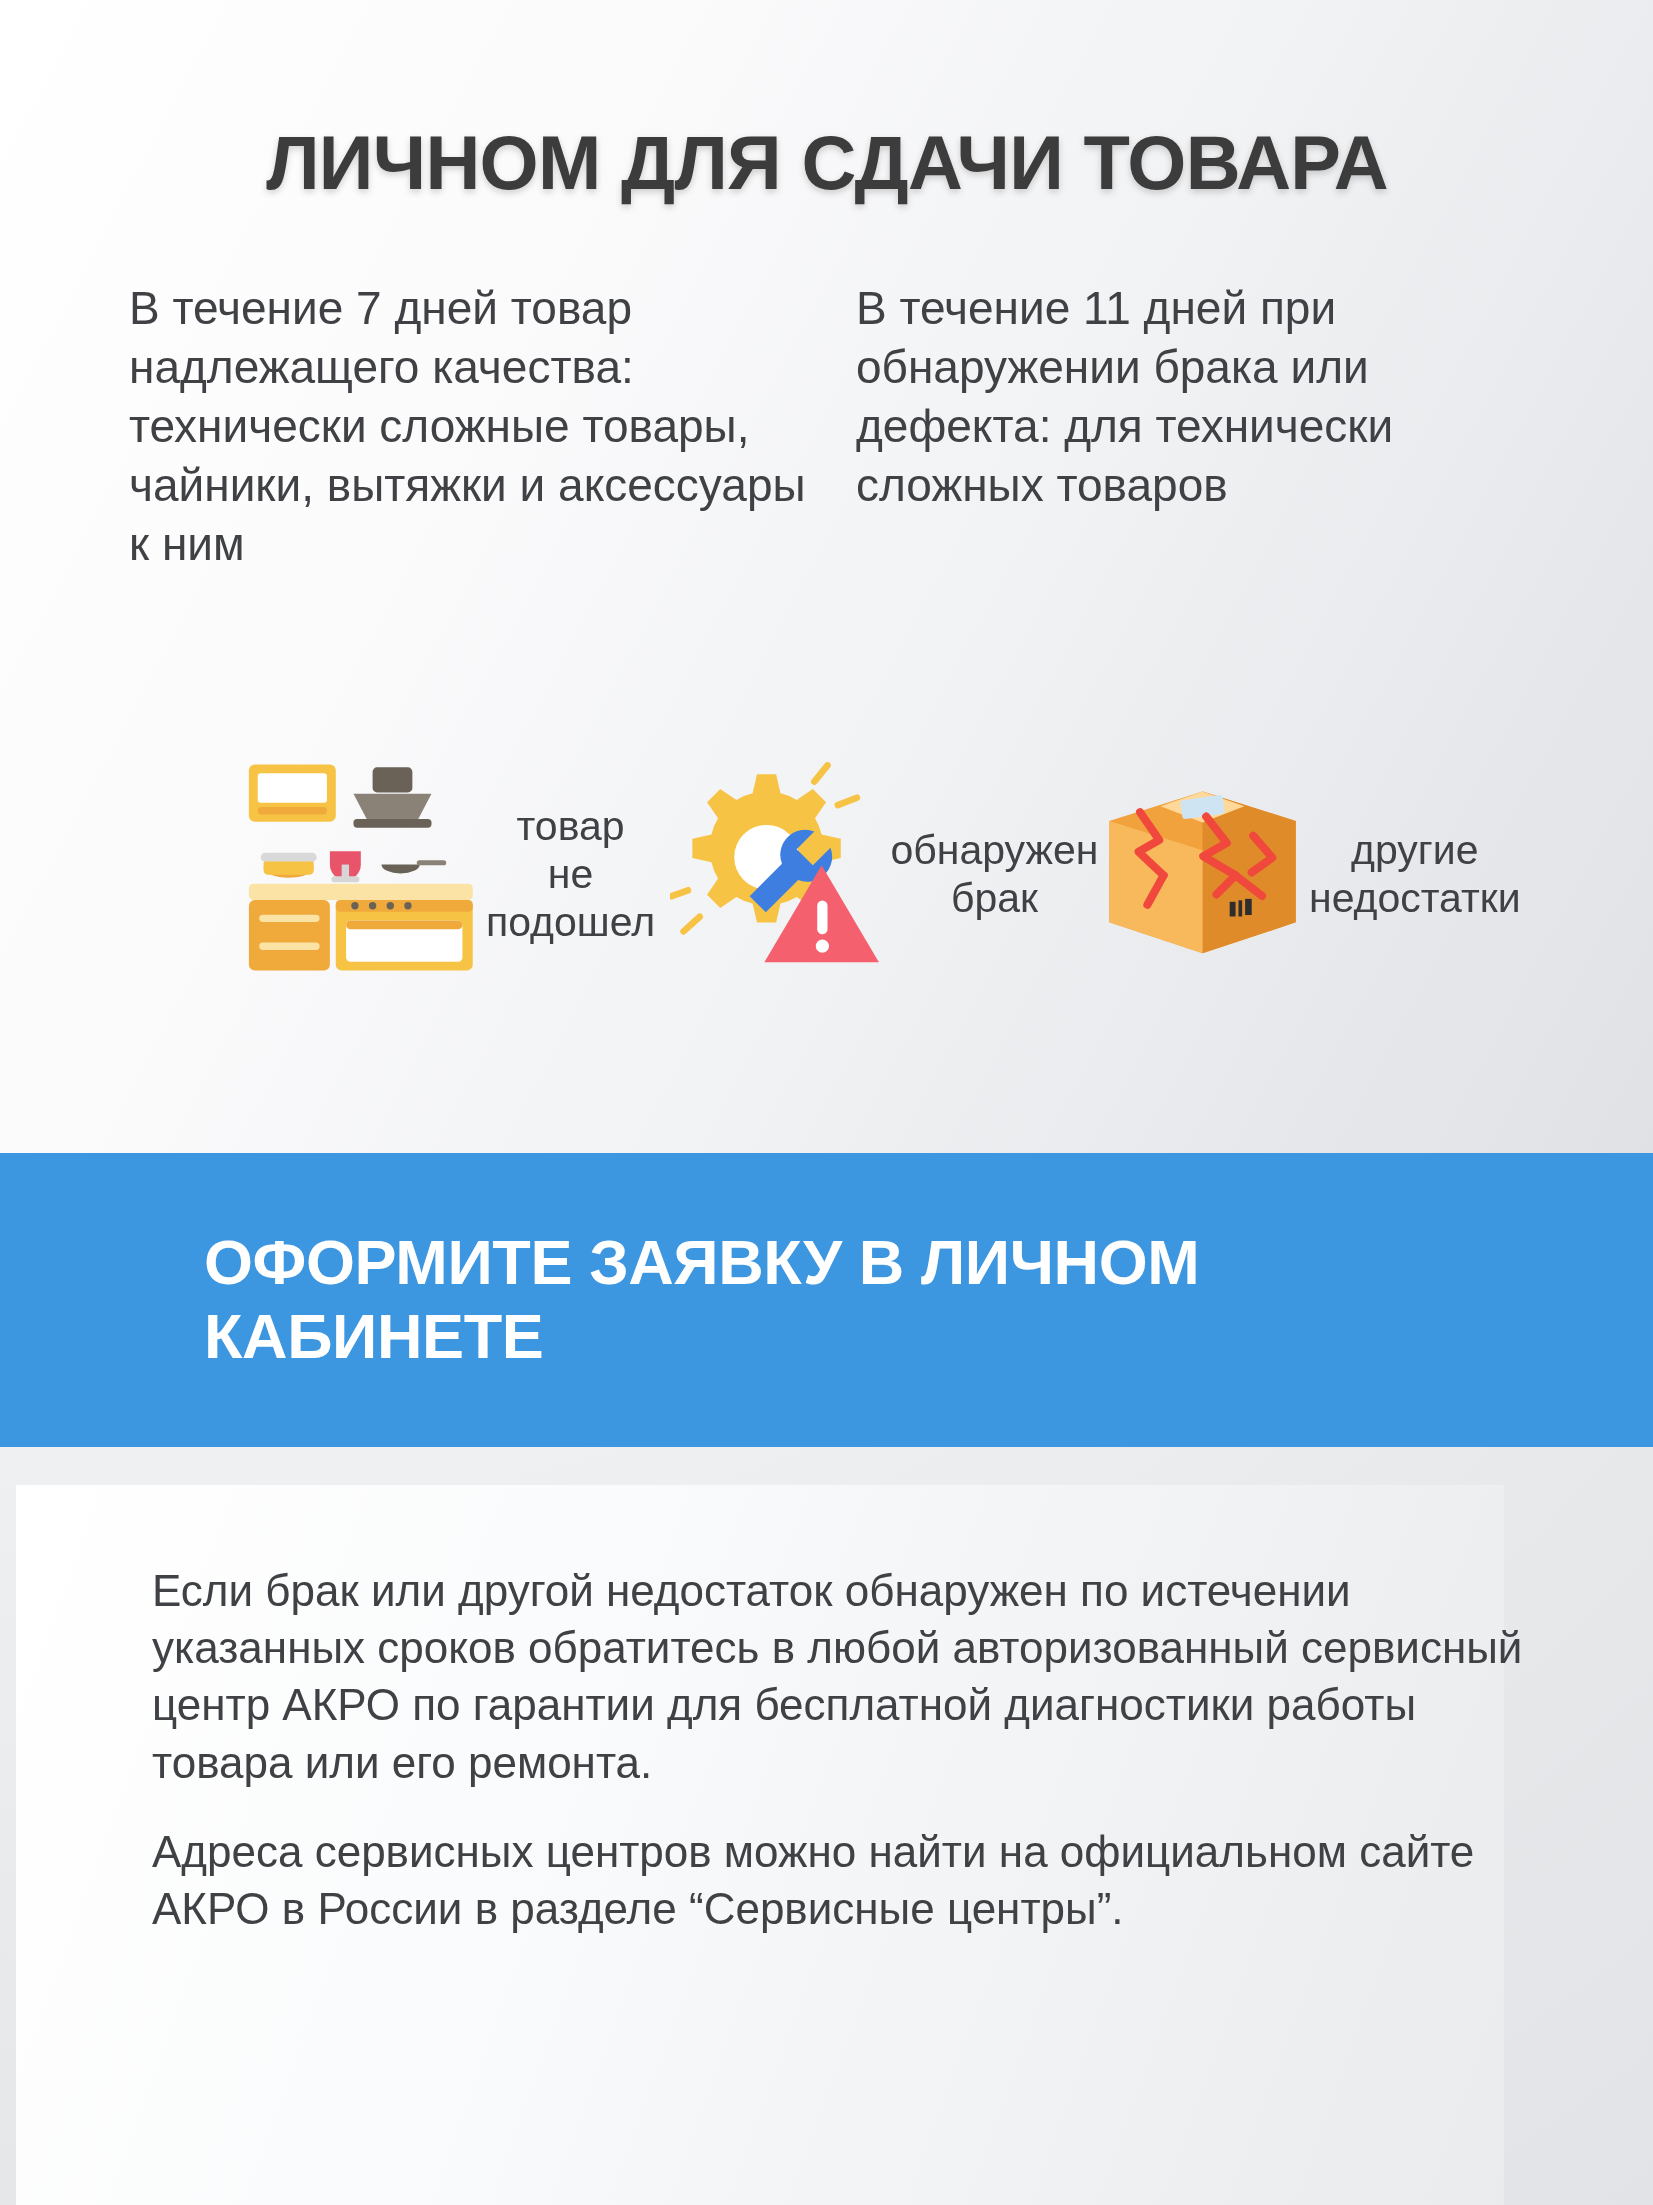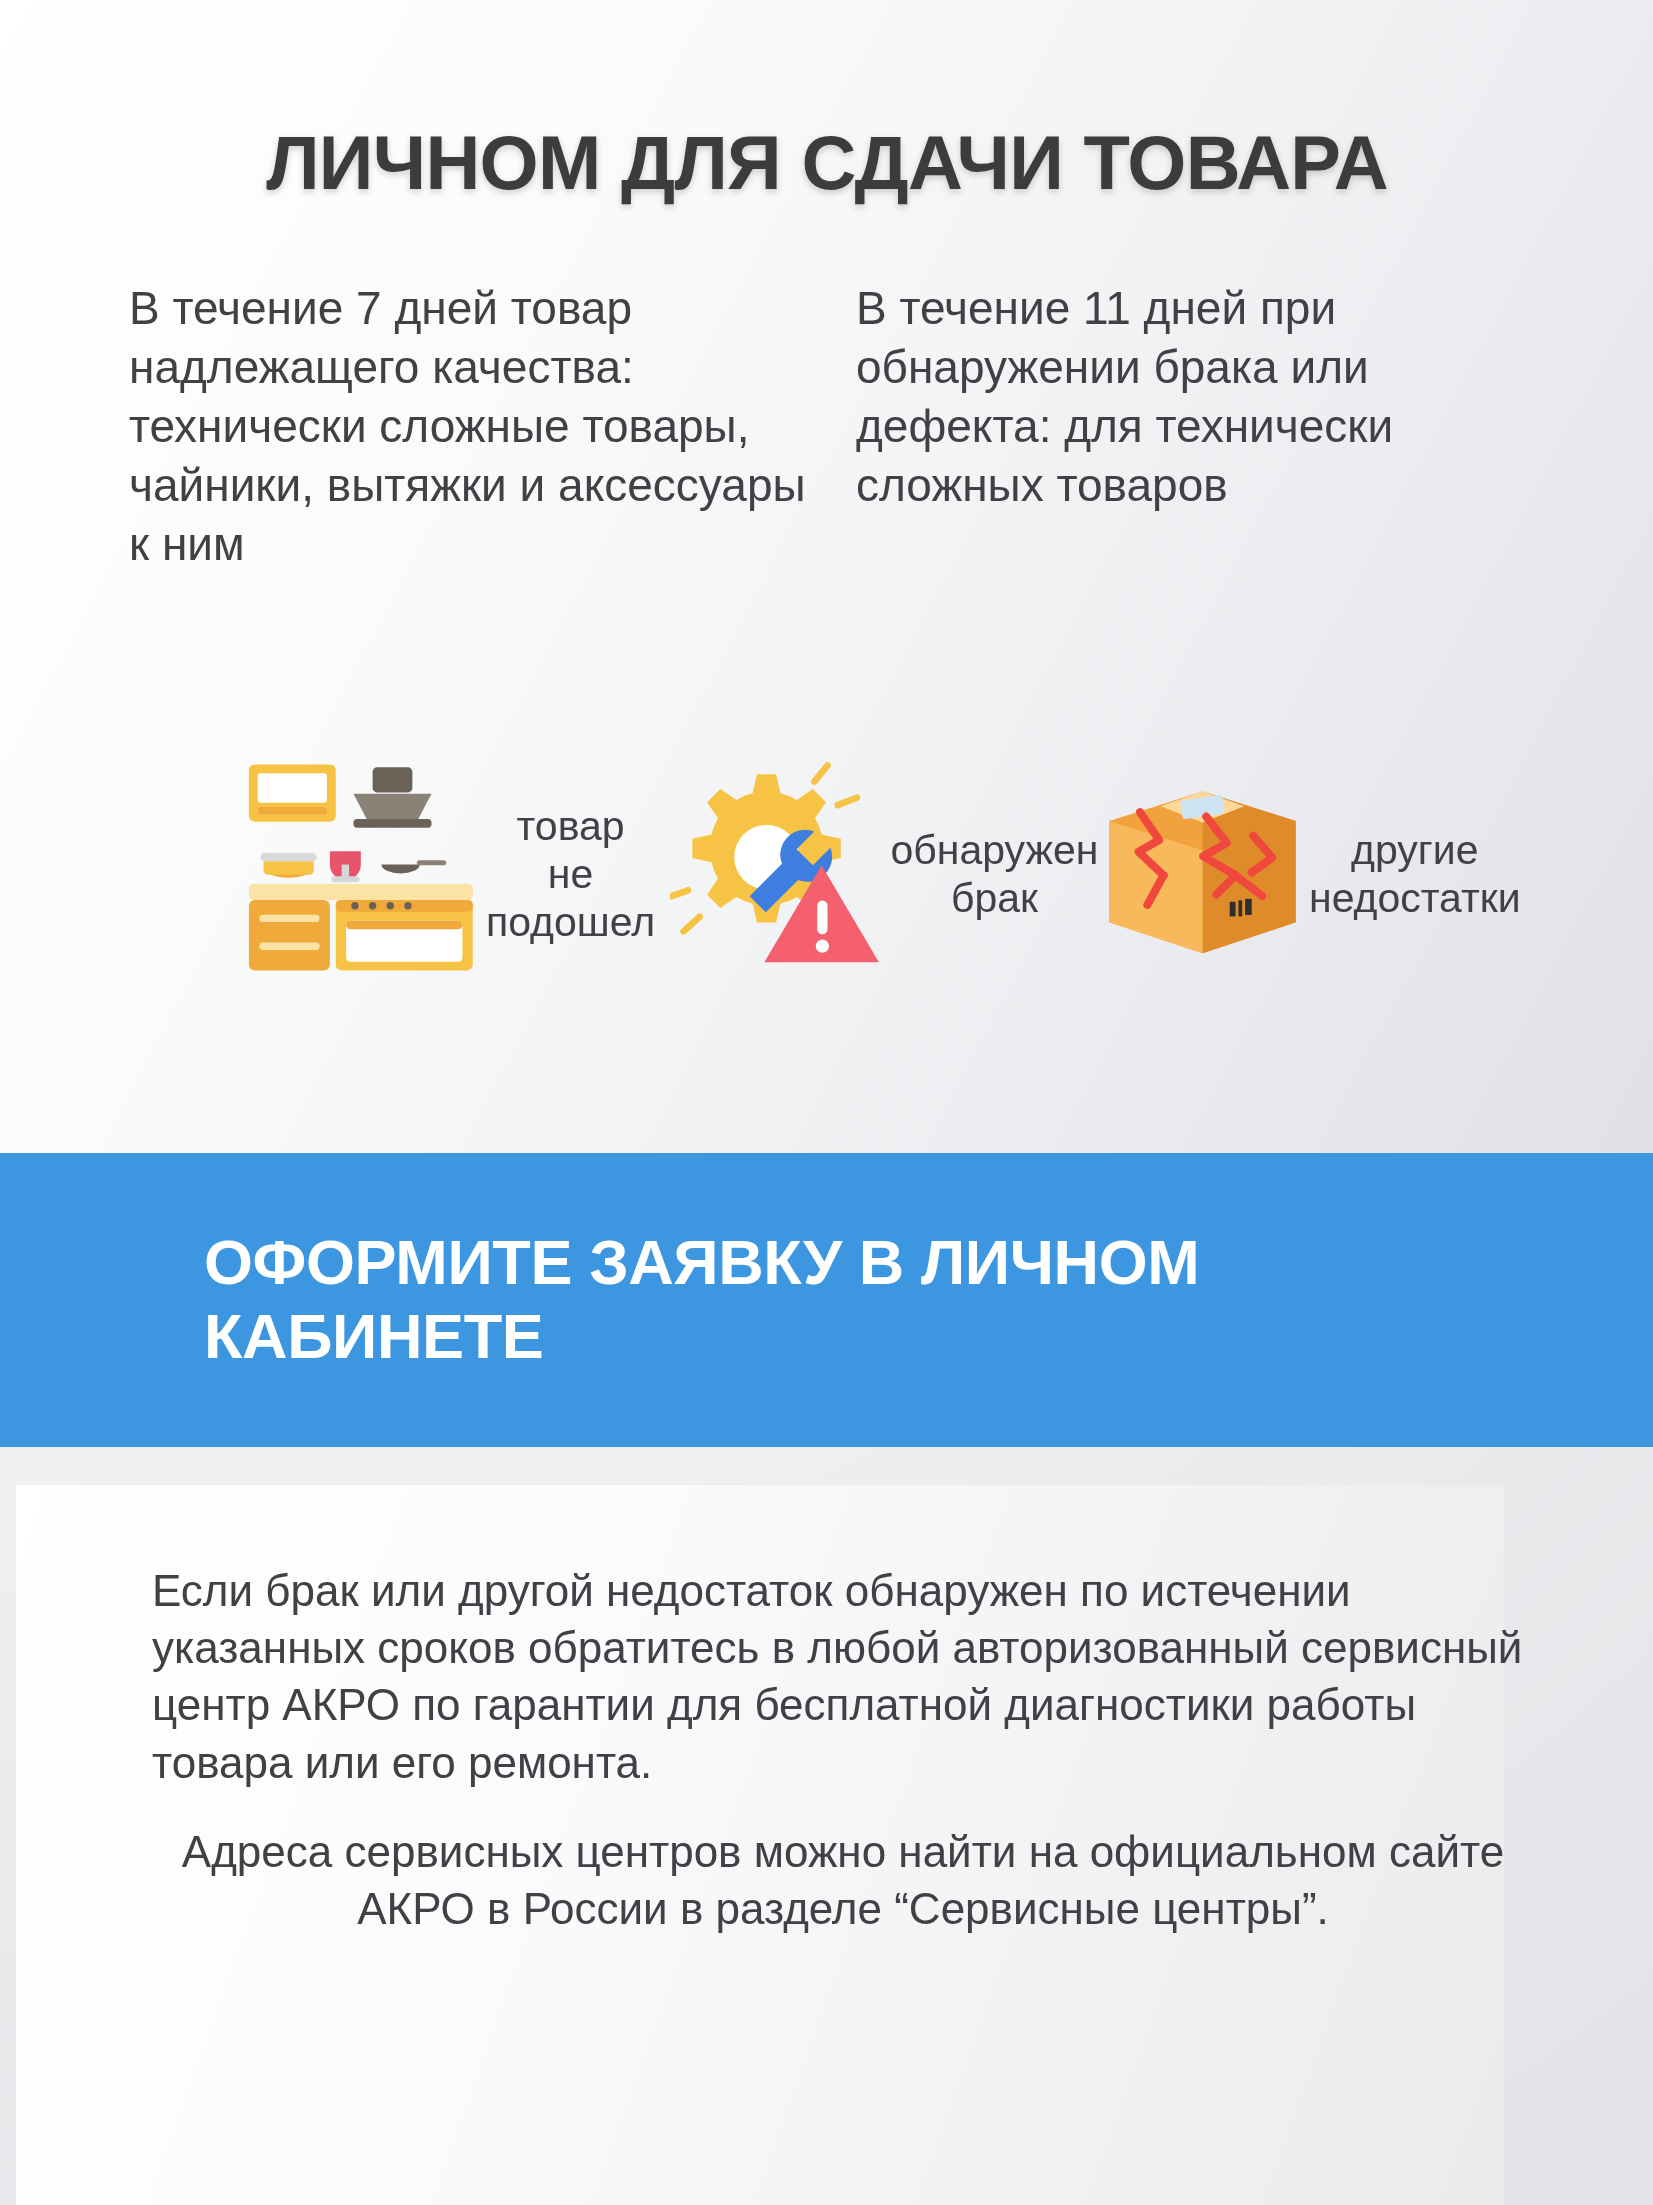--- a/index.html
+++ b/index.html
@@ -135,21 +135,21 @@
     top: 77px;
     left: 136px;
     width: 1382px;
   }
   .bottom-inner p {
     margin: 0 0 32px 0;
     font-size: 44px;
     line-height: 1.3;
     color: #3f4145;
   }
-  .bottom-inner p:last-child { margin-bottom: 0; text-align: center; }
+  .bottom-inner p:last-child { margin-bottom: 0; }
 </style>
 </head>
 <body>
 
 <div class="page">
 
   <div class="top-section">
 
     <div class="main-title">ЛИЧНОМ ДЛЯ СДАЧИ ТОВАРА</div>
 

